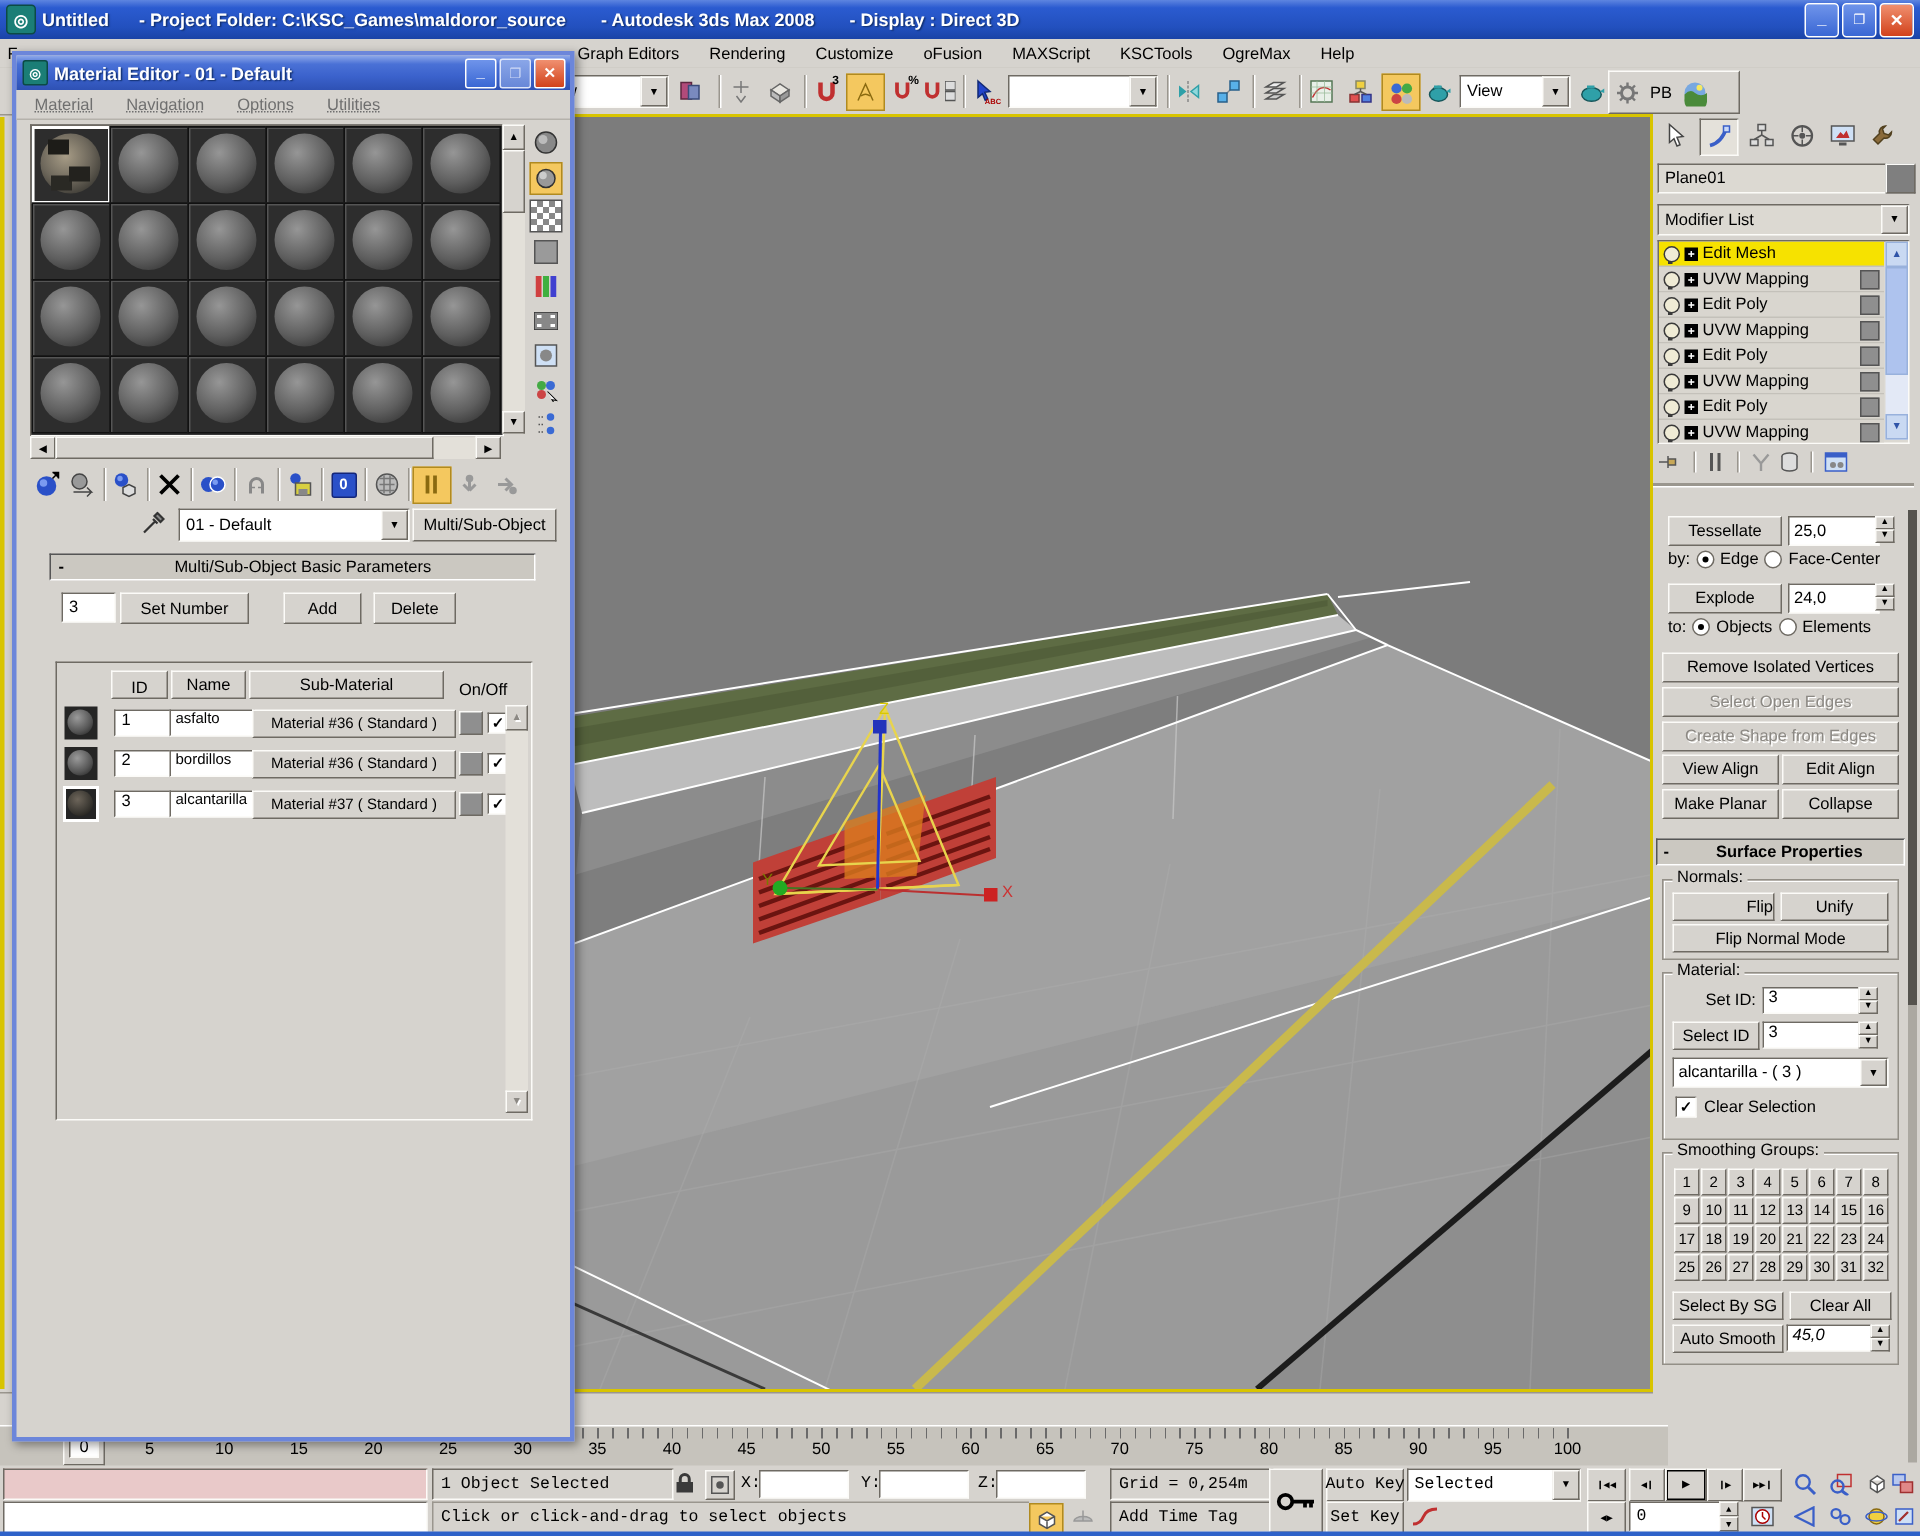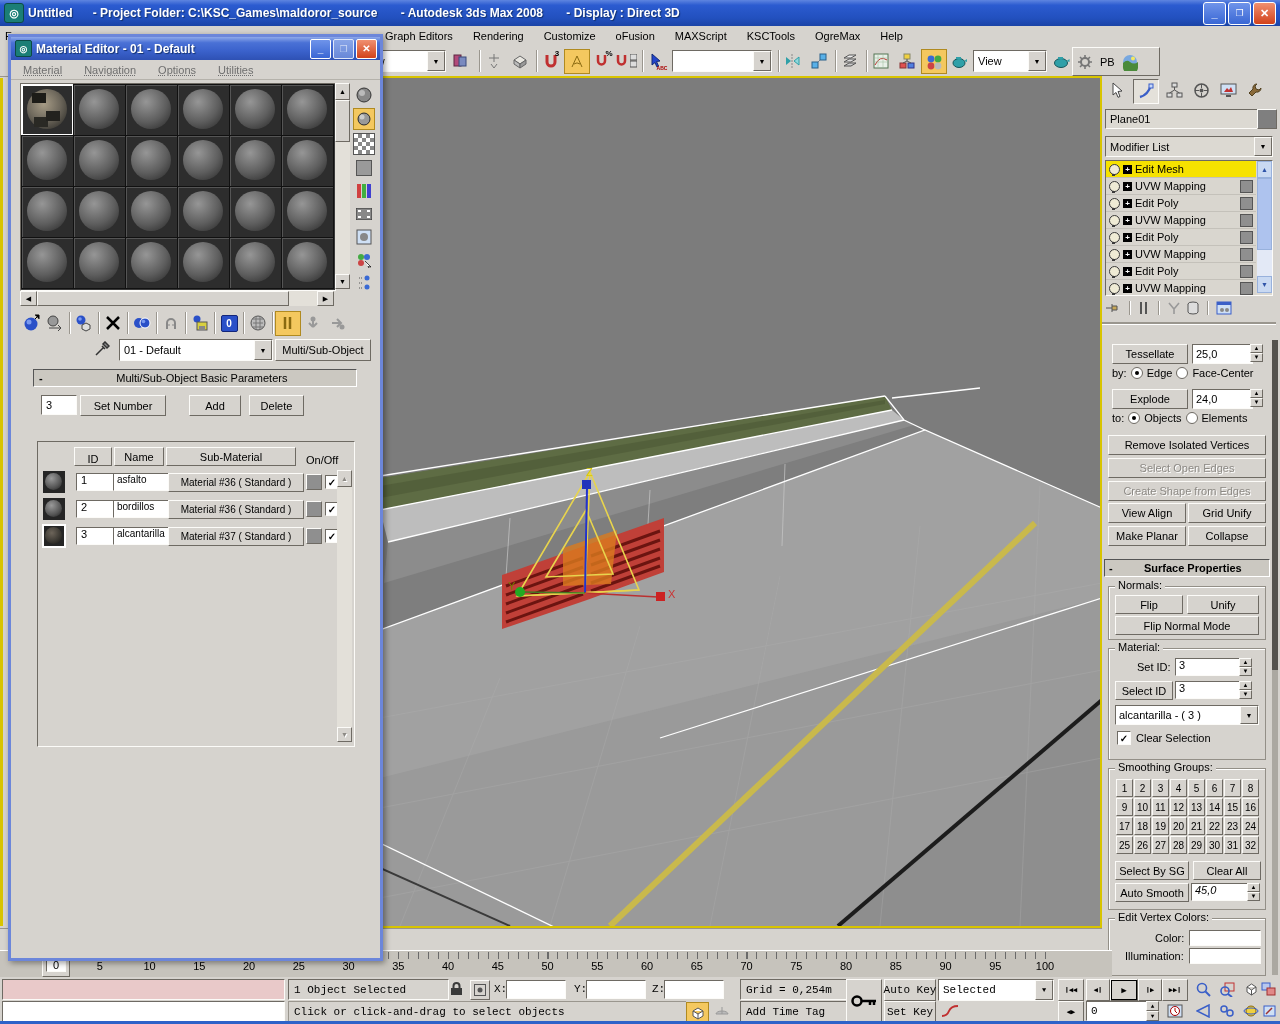--- a/index.html
+++ b/index.html
@@ -518,37 +518,37 @@
     <div class="abs btn out dis" style="left:6px;top:382px;width:156px;height:18px;">
         <span>Select Open Edges</span>
       </div>
     <div class="abs btn out dis" style="left:6px;top:405px;width:156px;height:18px;">
         <span>Create Shape from Edges</span>
       </div>
     <div class="abs btn out" style="left:6px;top:427px;width:76px;height:18px;">
         <span>View Align</span>
       </div>
     <div class="abs btn out" style="left:86px;top:427px;width:76px;height:18px;">
-        <span>Grid Unify</span>
+        <span>Edit Align</span>
       </div>
     <div class="abs btn out" style="left:6px;top:450px;width:76px;height:18px;">
         <span>Make Planar</span>
       </div>
     <div class="abs btn out" style="left:86px;top:450px;width:76px;height:18px;">
         <span>Collapse</span>
       </div>
 
     <div class="abs in" style="left:2px;top:483px;width:164px;height:16px;background:#CBC8C1;border-color:#555 #fff #fff #555;display:flex;align-items:center;">
       <span style="margin:0 4px;font-weight:bold;">-</span>
       <span style="flex:1;text-align:center;font-weight:bold;">Surface Properties</span>
     </div>
 
     <div class="abs grp" style="left:6px;top:510px;width:156px;height:52px;">
       <span class="leg">Normals:</span>
-      <div class="abs btn out" style="left:6px;top:8px;width:66px;height:17px;">
+      <div class="abs btn out" style="left:6px;top:8px;width:66px;height:17px;justify-content:flex-end;">
           <span>Flip</span>
         </div>
       <div class="abs btn out" style="left:78px;top:8px;width:70px;height:17px;">
           <span>Unify</span>
         </div>
       <div class="abs btn out" style="left:6px;top:29px;width:142px;height:17px;">
           <span>Flip Normal Mode</span>
         </div>
     </div>
 
@@ -626,27 +626,20 @@
       <div class="abs btn out" style="left:6px;top:114px;width:72px;height:17px;">
           <span>Auto Smooth</span>
         </div>
       <div class="abs in wf" style="left:82px;top:114px;width:54px;height:16px;padding-left:3px;font-style:italic;"><span>45,0</span></div>
       <div class="abs spin" style="left:138px;top:114px;height:17px;">
           <div class="out">▲</div>
           <div class="out">▼</div>
         </div>
     </div>
 
-    <div class="abs grp" style="left:6px;top:842px;width:156px;height:56px;">
-      <span class="leg">Edit Vertex Colors:</span>
-      <span class="abs" style="left:46px;top:13px;">Color:</span>
-      <div class="abs in wf" style="left:80px;top:11px;width:70px;height:14px;"></div>
-      <span class="abs" style="left:16px;top:31px;">Illumination:</span>
-      <div class="abs in wf" style="left:80px;top:29px;width:70px;height:14px;"></div>
-    </div>
 
     <div class="abs" style="left:170px;top:264px;width:6px;height:635px;background:#ABA8A1;">
       <div style="width:6px;height:330px;background:#55534E;"></div>
     </div>
   </div>
 
   <div class="abs" style="left:0;top:928px;width:1102px;height:22px;background:#D6D3CE;border-top:1px solid #9a968e;"></div>
   <div class="abs" style="left:0;top:950px;width:1112px;height:27px;background:#C6C3BC;border-top:1px solid #fff;border-bottom:1px solid #9a968e;">
     <div class="abs" style="left:50px;top:1px;width:1000px;height:7px;
          background:repeating-linear-gradient(90deg,#6a6a6a 0 1px,transparent 1px 9.95px);"></div>

